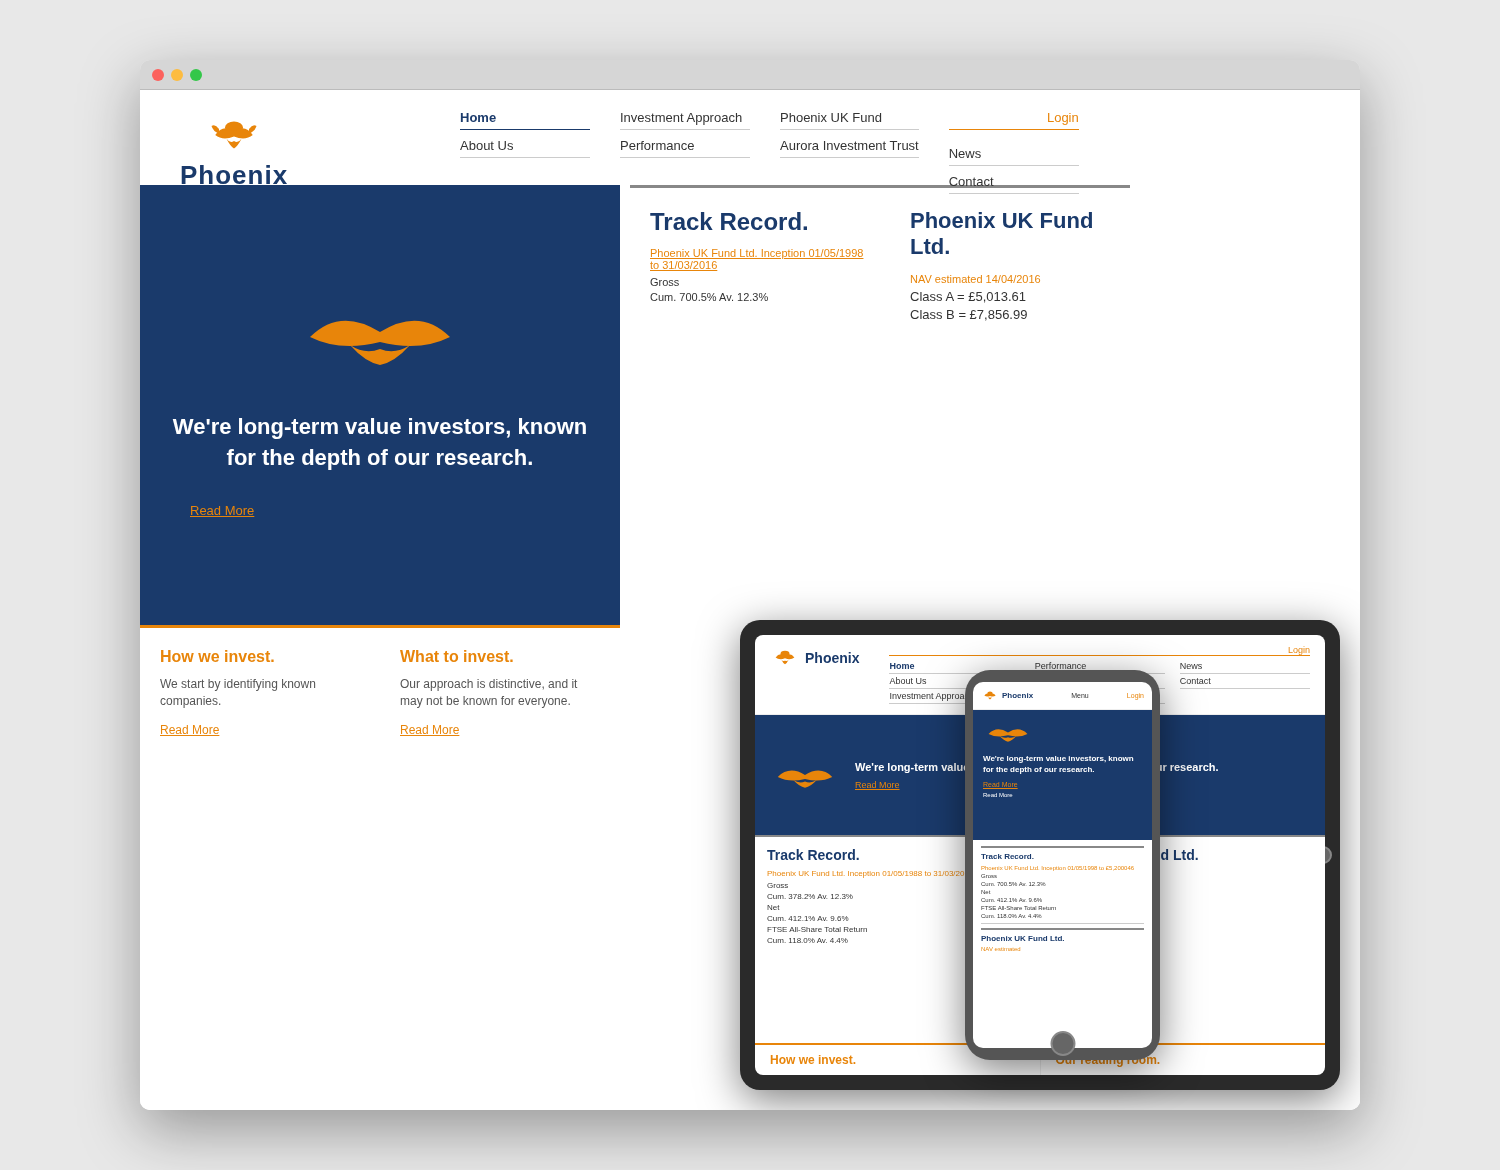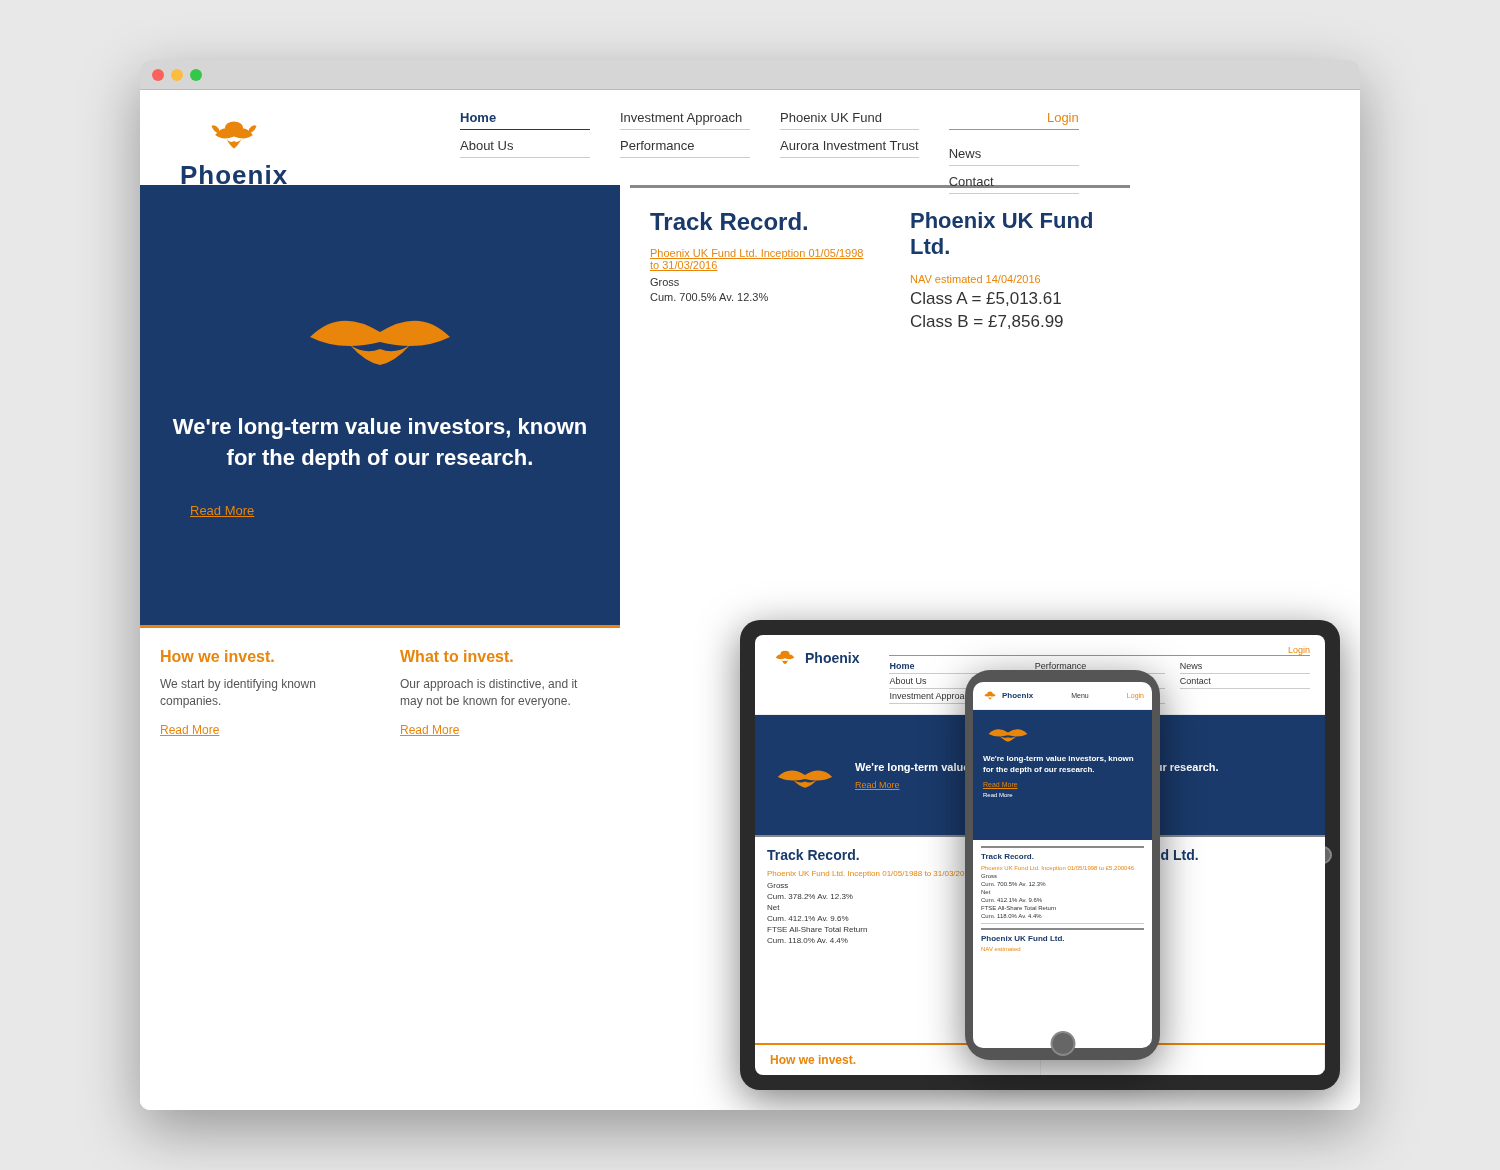--- a/index.html
+++ b/index.html
@@ -262,21 +262,21 @@
       margin-bottom: 12px;
     }
 
     .fund-nav-label {
       font-size: 11px;
       color: #e8850a;
       margin-bottom: 4px;
     }
 
     .fund-detail {
-      font-size: 17px;
+      font-size: 13px;
       color: #333;
       margin-bottom: 3px;
     }
 
     
     .tablet-device {
       position: absolute;
       bottom: 20px;
       right: 20px;
       width: 600px;
@@ -731,20 +731,23 @@
             <div class="tablet-fund-detail">Class B = £4,888.90</div>
             <div class="tablet-fund-nav" style="margin-top:5px;">NAV reconciled 31/03/2016</div>
             <div class="tablet-fund-detail">Class A = £5,121.52</div>
             <div class="tablet-fund-detail">Class B = £4,997.88</div>
           </div>
         </div>
 
         <div style="position:absolute;bottom:0;left:0;right:0;display:flex;border-top:2px solid #e8850a;">
           <div style="flex:1;padding:8px 15px;border-right:1px solid #eee;">
             <div class="tablet-card-title">How we invest.</div>
+          </div>
+          <div style="flex:1;padding:8px 15px;">
+            <div class="tablet-card-title">Our reading room.</div>
           </div>
         </div>
 
       </div>
     </div>
 
     <div class="phone-device">
       <div class="phone-screen">
 
         <div class="phone-header">

